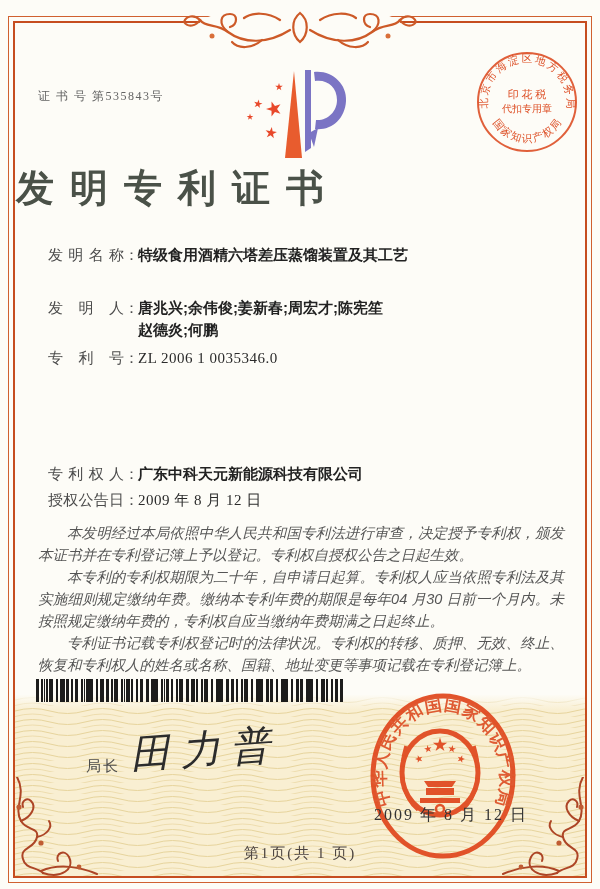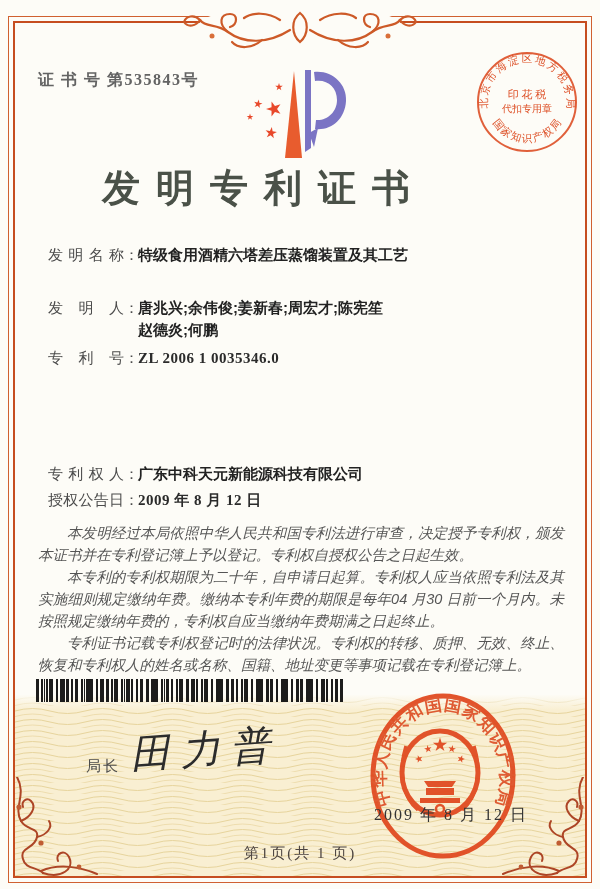--- a/index.html
+++ b/index.html
@@ -11,34 +11,34 @@
   .frame-inner{position:absolute;left:13px;right:13px;top:21px;bottom:11px;
       border:2px solid #c64d20;pointer-events:none;}
   
   .waves{position:absolute;left:15px;top:695px;width:570px;height:182px;}
   
   .top-orn{position:absolute;left:140px;top:2px;}
   .corner{position:absolute;width:110px;height:100px;}
   .corner.left{left:11px;top:777px;}
   .corner.right{left:479px;top:777px;transform:scaleX(-1);}
   
-  .certno{position:absolute;left:38px;top:70px;font-size:16px;color:#636363;
-      letter-spacing:1.5px;font-family:"Liberation Serif",serif;font-weight:bold;}
+  .certno{position:absolute;left:38px;top:88px;font-size:12px;color:#636363;
+      letter-spacing:1.5px;font-family:"Liberation Serif",serif;}
   .logo{position:absolute;left:240px;top:58px;}
   .stamp-seal{position:absolute;left:465px;top:40px;}
-  .title{position:absolute;left:0;width:512px;top:163px;text-align:center;
+  .title{position:absolute;left:0;width:512px;top:163px;
       font-family:"Liberation Serif",serif;font-weight:bold;font-size:38px;
       color:#4a5148;letter-spacing:16px;text-indent:16px;}
   
   .frow{position:absolute;left:48px;font-size:15px;color:#4c4c4c;white-space:nowrap;}
   .flabel{display:inline-block;width:76px;text-align:justify;text-align-last:justify;
       vertical-align:top;color:#4c4c4c;}
   .colon{display:inline-block;width:14px;}
   .fval{color:#222;font-weight:bold;}
-  .fval.serif{font-family:"Liberation Serif",serif;font-weight:bold;color:#2b2b2b;
+  .fval.serif{font-family:"Liberation Serif",serif;font-weight:normal;color:#2b2b2b;
       letter-spacing:0.5px;}
   .fval2{position:absolute;left:90px;top:22px;color:#222;font-weight:bold;}
   
   .bodytext{position:absolute;left:38px;top:522px;width:526px;
       font-family:Liberation Sans, sans-serif;font-style:italic;
       font-size:14.5px;line-height:22px;color:#555;text-align:justify;}
   .bodytext p{margin:0;text-indent:2em;}
   
   .barcode{position:absolute;left:36px;top:679px;width:308px;height:23px;
       background-image:

